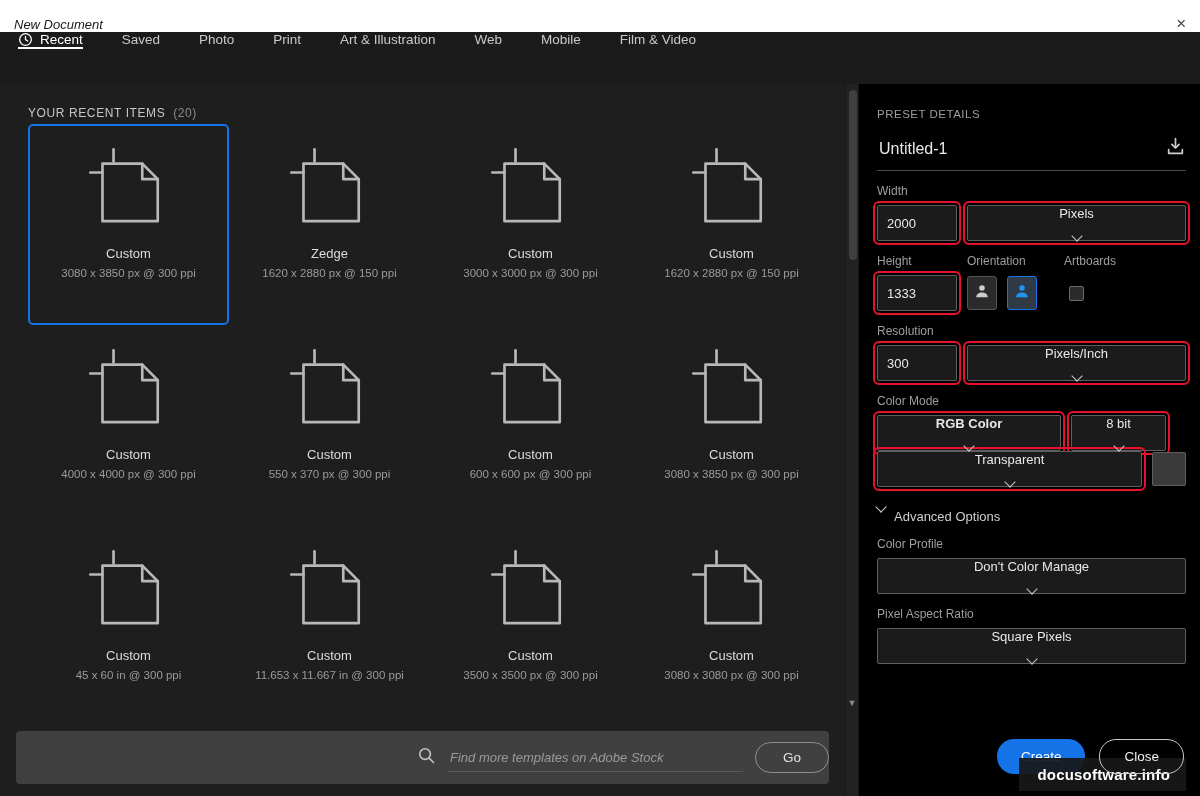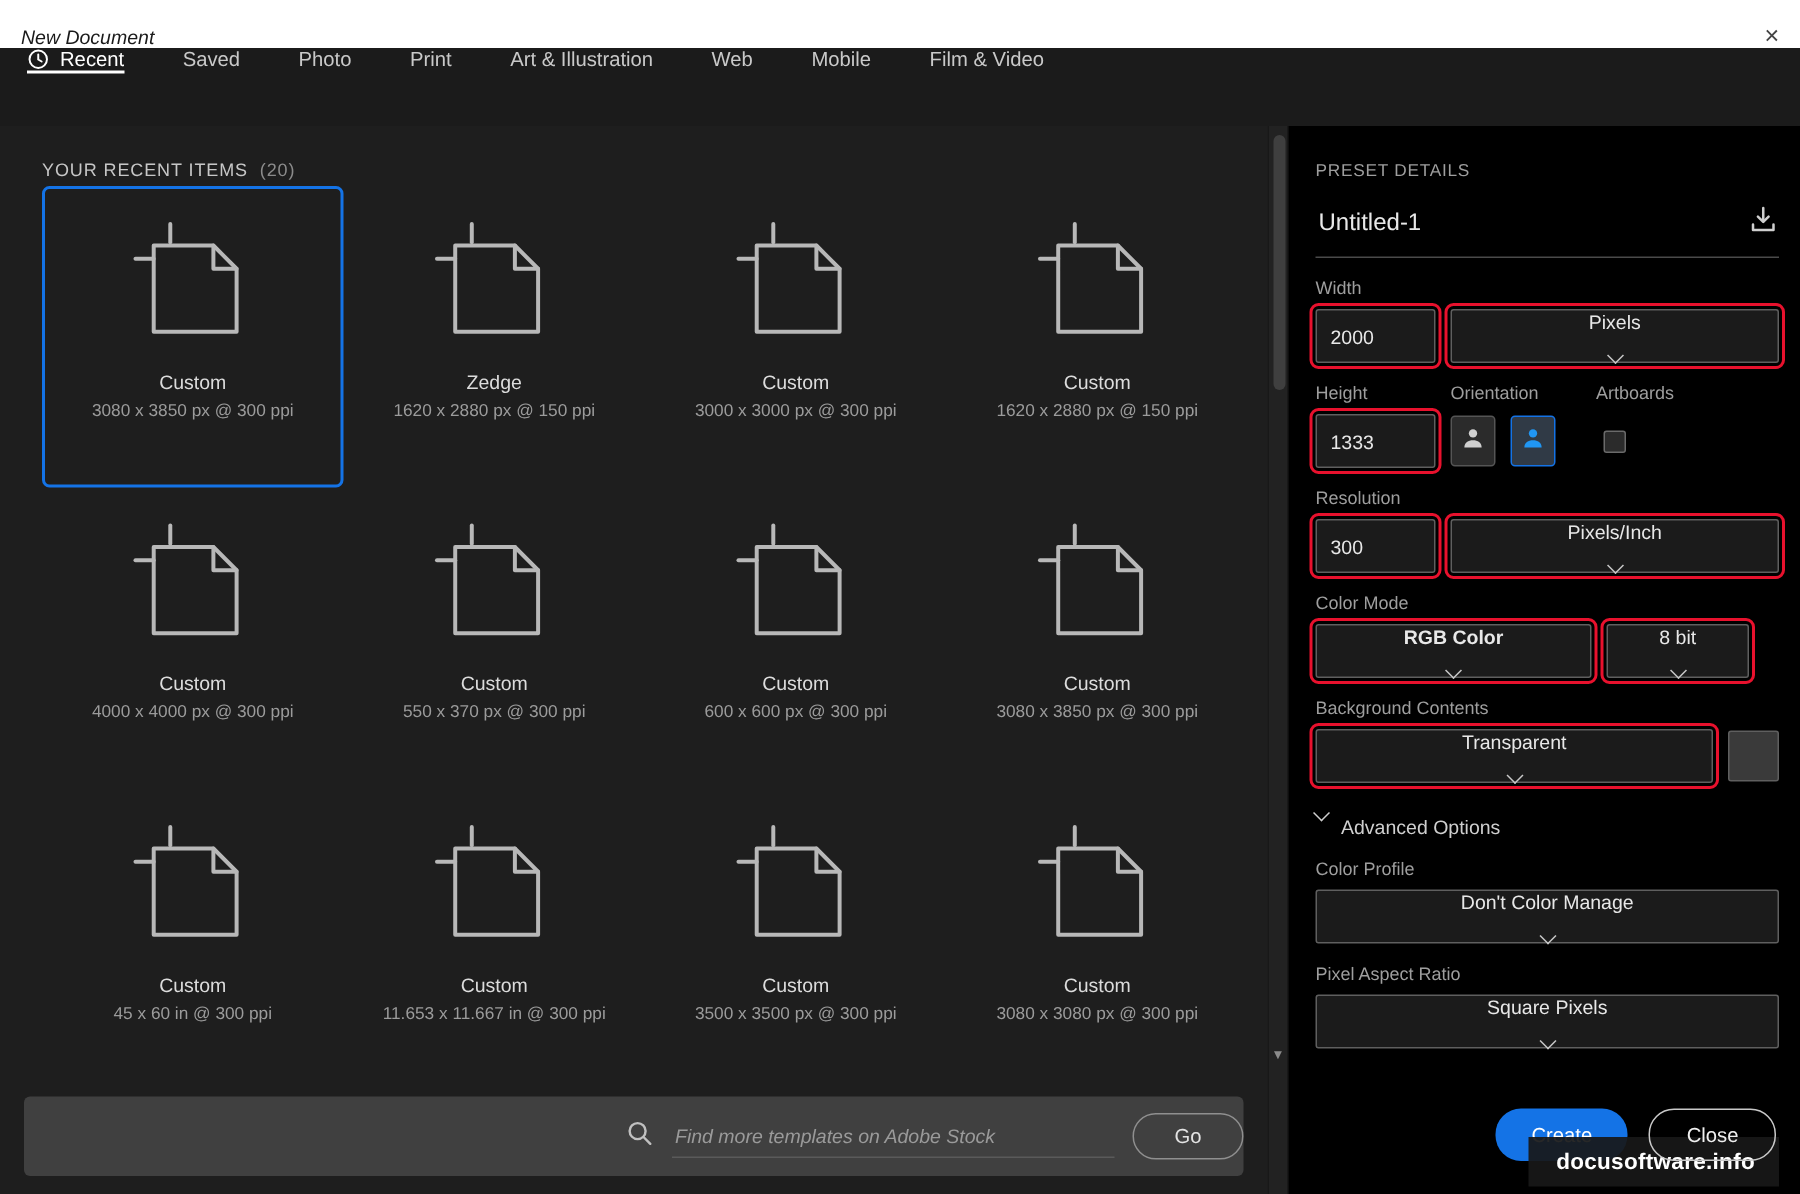--- a/index.html
+++ b/index.html
@@ -377,21 +377,20 @@
       <div class="select red" style="width:184px;font-weight:bold;">
         <span>RGB Color</span>
         <span class="chev"></span>
       </div>
       <div class="select red" style="width:95px;">
         <span>8 bit</span>
         <span class="chev"></span>
       </div>
     </div>
 
-    <div class="field-label">Background Contents</div>
     <div class="row">
       <div class="select grow red">
         <span>Transparent</span>
         <span class="chev"></span>
       </div>
       <div class="swatch"></div>
     </div>
 
     <div class="adv-row">
       <span class="chev"></span>

